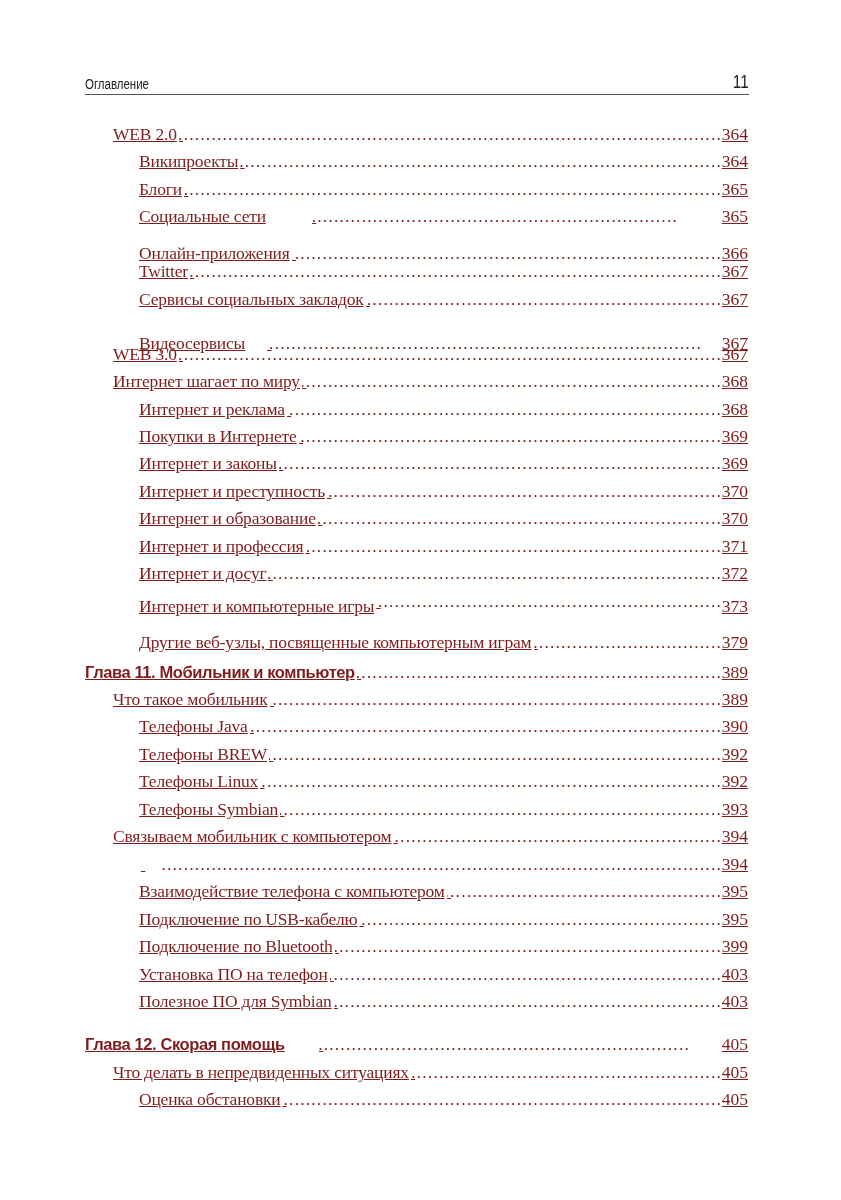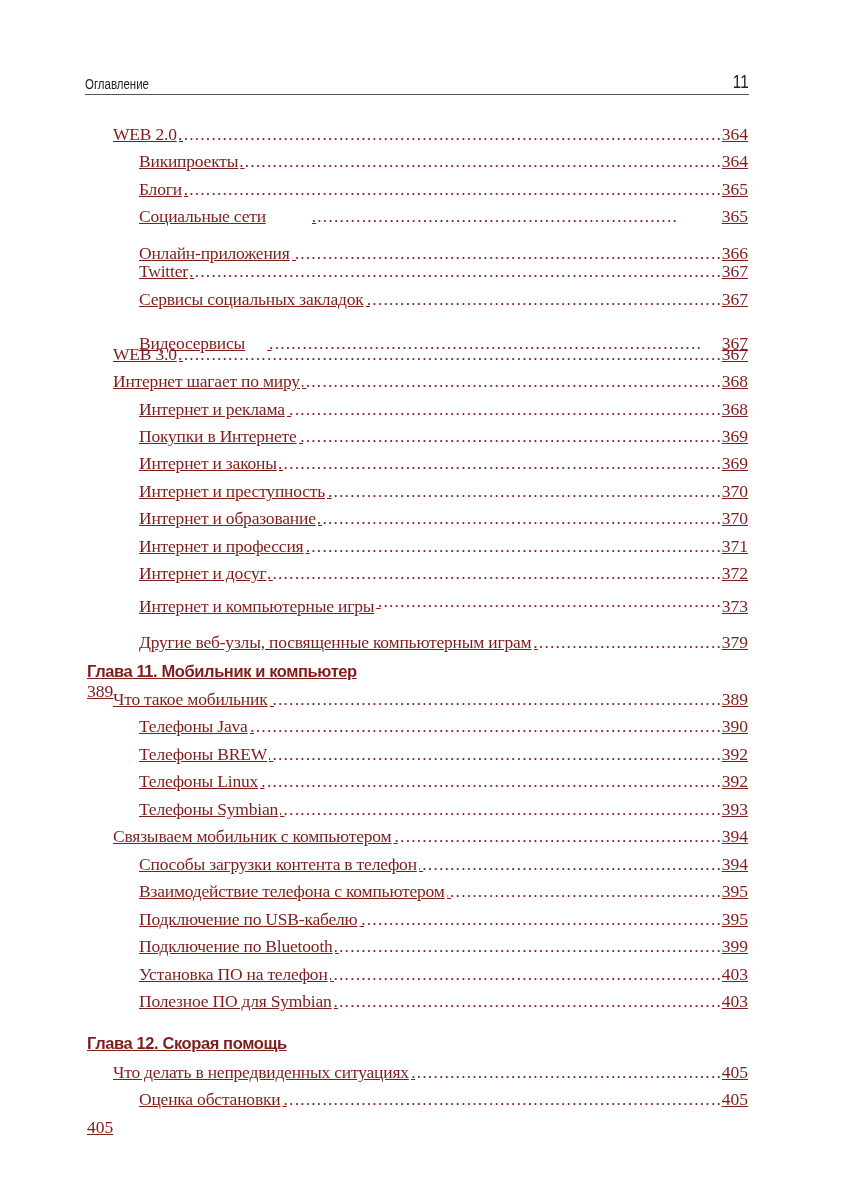--- a/index.html
+++ b/index.html
@@ -19,21 +19,21 @@
   }
   .toc { position: absolute; left: 0; top: 124px; width: 841px; }
   .toc-row {
     position: absolute; height: 26px; display: flex; align-items: baseline;
     font-family: "Liberation Serif", serif; font-size: 17.5px; color: #7f1d1d;
     right: 93px;
     text-decoration: underline;
   }
   .toc-row.lvl1 { left: 113px; }
   .toc-row.lvl2 { left: 139px; }
-  .toc-row.chapter { left: 85px; flex-direction: column; }
+  .toc-row.chapter { left: 85px; }
   .toc-title { white-space: nowrap; flex: 0 0 auto; letter-spacing: -0.2px; }
   .chapter .toc-title {
     font-family: "Liberation Sans", sans-serif; font-weight: bold; font-size: 16.5px;
     letter-spacing: -0.4px;
   }
   .toc-leader {
     flex: 1 1 auto; overflow: hidden; white-space: nowrap;
     margin: 0 2px; position: relative; align-self: baseline;
   }
   .toc-leader::after {
@@ -176,21 +176,20 @@
       <span class="toc-title">Телефоны Symbian</span>
       <span class="toc-leader">&nbsp;</span>
       <span class="toc-page">393</span>
     </div>
     <div class="toc-row lvl1" style="top: 702.25px;">
       <span class="toc-title">Связываем мобильник с компьютером</span>
       <span class="toc-leader">&nbsp;</span>
       <span class="toc-page">394</span>
     </div>
     <div class="toc-row lvl2" style="top: 729.7px;">
-      <span class="toc-title">Способы загрузки контента в телефон</span>
       <span class="toc-leader">&nbsp;</span>
       <span class="toc-page">394</span>
     </div>
     <div class="toc-row lvl2" style="top: 757.15px;">
       <span class="toc-title">Взаимодействие телефона с компьютером</span>
       <span class="toc-leader">&nbsp;</span>
       <span class="toc-page">395</span>
     </div>
     <div class="toc-row lvl2" style="top: 784.6px;">
       <span class="toc-title">Подключение по USB-кабелю</span>

